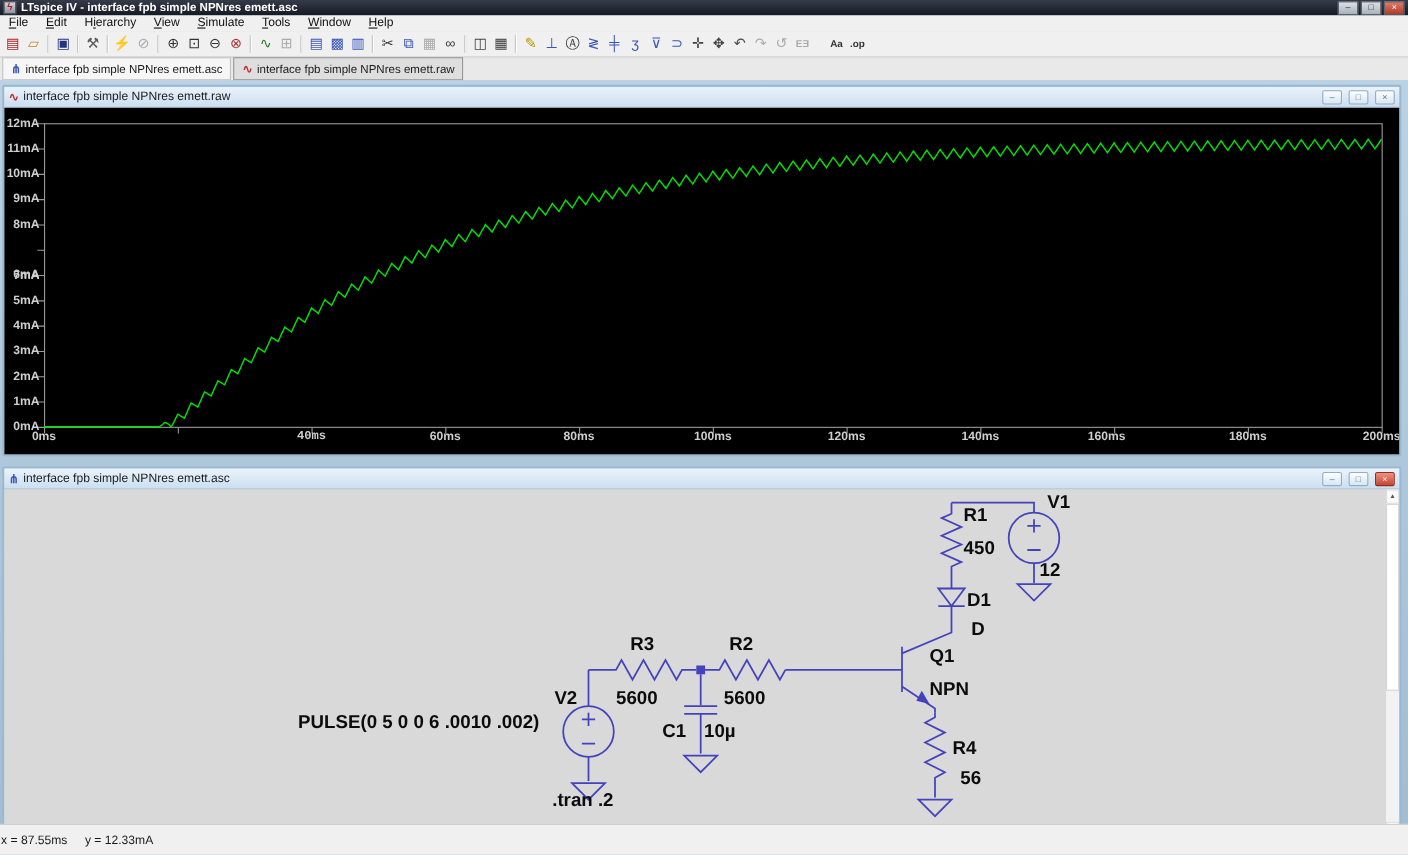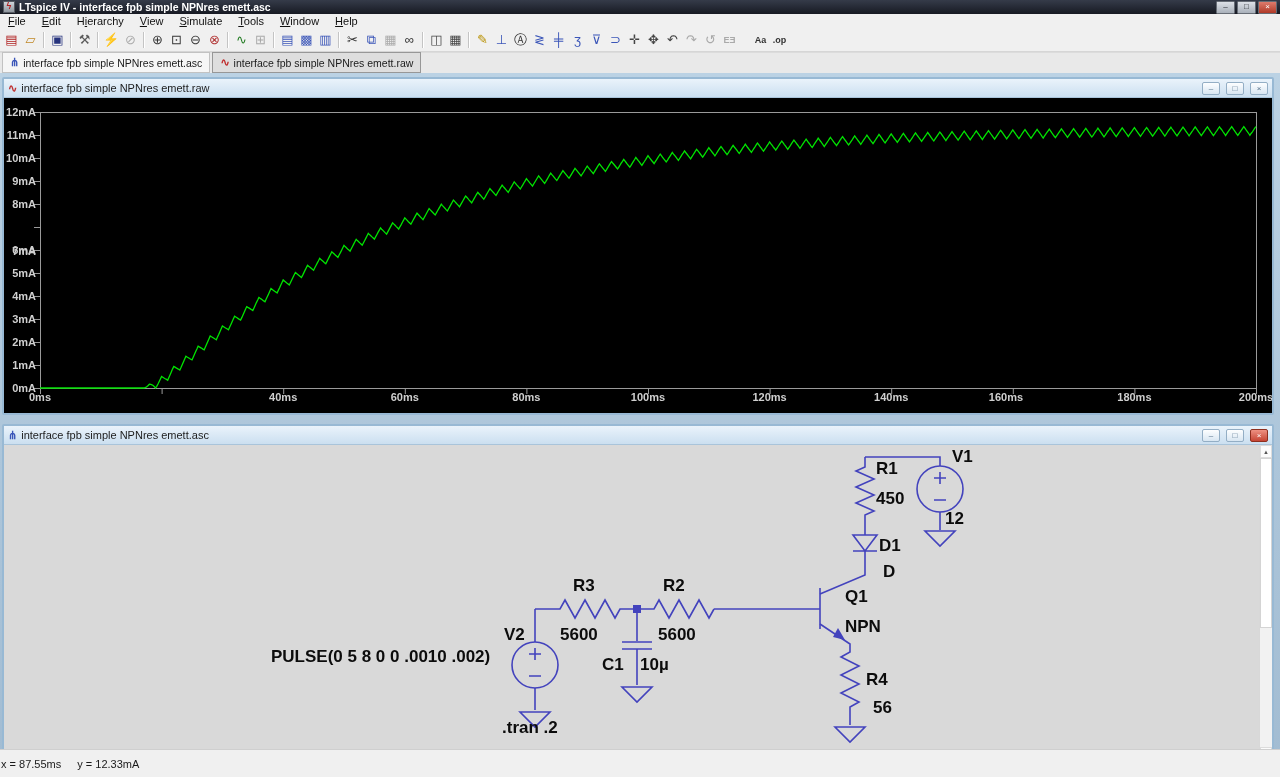--- a/index.html
+++ b/index.html
@@ -205,21 +205,21 @@
           <span class="ytick" style="top: 123px; margin-top: 24px;">7mA</span>
           <span class="ytick" style="top: 100px;">8mA</span>
           <span class="ytick" style="top: 77px;">9mA</span>
           <span class="ytick" style="top: 54px;">10mA</span>
           <span class="ytick" style="top: 31px;">11mA</span>
           <span class="ytick" style="top: 8px;">12mA</span>
         </div>
       <div id="xlabels">
           <span class="xtick" style="left: 36px;">0ms</span>
           <span class="xtick" style="left: 157.6px; margin-top: 44px;">20ms</span>
-          <span class="xtick" style="left: 279.2px;">40ms</span>
+          <span class="xtick" style="left: 279.2px; font-family: Liberation Mono, monospace;">40ms</span>
           <span class="xtick" style="left: 400.8px;">60ms</span>
           <span class="xtick" style="left: 522.4px;">80ms</span>
           <span class="xtick" style="left: 644px;">100ms</span>
           <span class="xtick" style="left: 765.6px;">120ms</span>
           <span class="xtick" style="left: 887.2px;">140ms</span>
           <span class="xtick" style="left: 1002px;">160ms</span>
           <span class="xtick" style="left: 1130.4px;">180ms</span>
           <span class="xtick" style="left: 1252px;">200ms</span>
         </div>
     </div>
@@ -305,21 +305,21 @@
       <div class="slabel" style="left:841px;top:172px">NPN</div>
       <div class="slabel" style="left:862px;top:225px">R4</div>
       <div class="slabel" style="left:869px;top:253px">56</div>
       <div class="slabel" style="left:569px;top:131px">R3</div>
       <div class="slabel" style="left:556px;top:180px">5600</div>
       <div class="slabel" style="left:659px;top:131px">R2</div>
       <div class="slabel" style="left:654px;top:180px">5600</div>
       <div class="slabel" style="left:598px;top:210px">C1</div>
       <div class="slabel" style="left:636px;top:210px">10µ</div>
       <div class="slabel" style="left:500px;top:180px">V2</div>
-      <div class="slabel" style="left:267px;top:202px">PULSE(0 5 8 0 0 .0010 .002)</div>
+      <div class="slabel" style="left:267px;top:202px">PULSE(0 5 0 0 6 .0010 .002)</div>
       <div class="slabel" style="left:498px;top:273px">.tran .2</div>
 
       <div class="vscroll">
         <div class="varrow up">▲</div>
         <div class="vthumb"></div>
         <div class="varrow down">▼</div>
       </div>
     </div>
   </div>
 </div>

